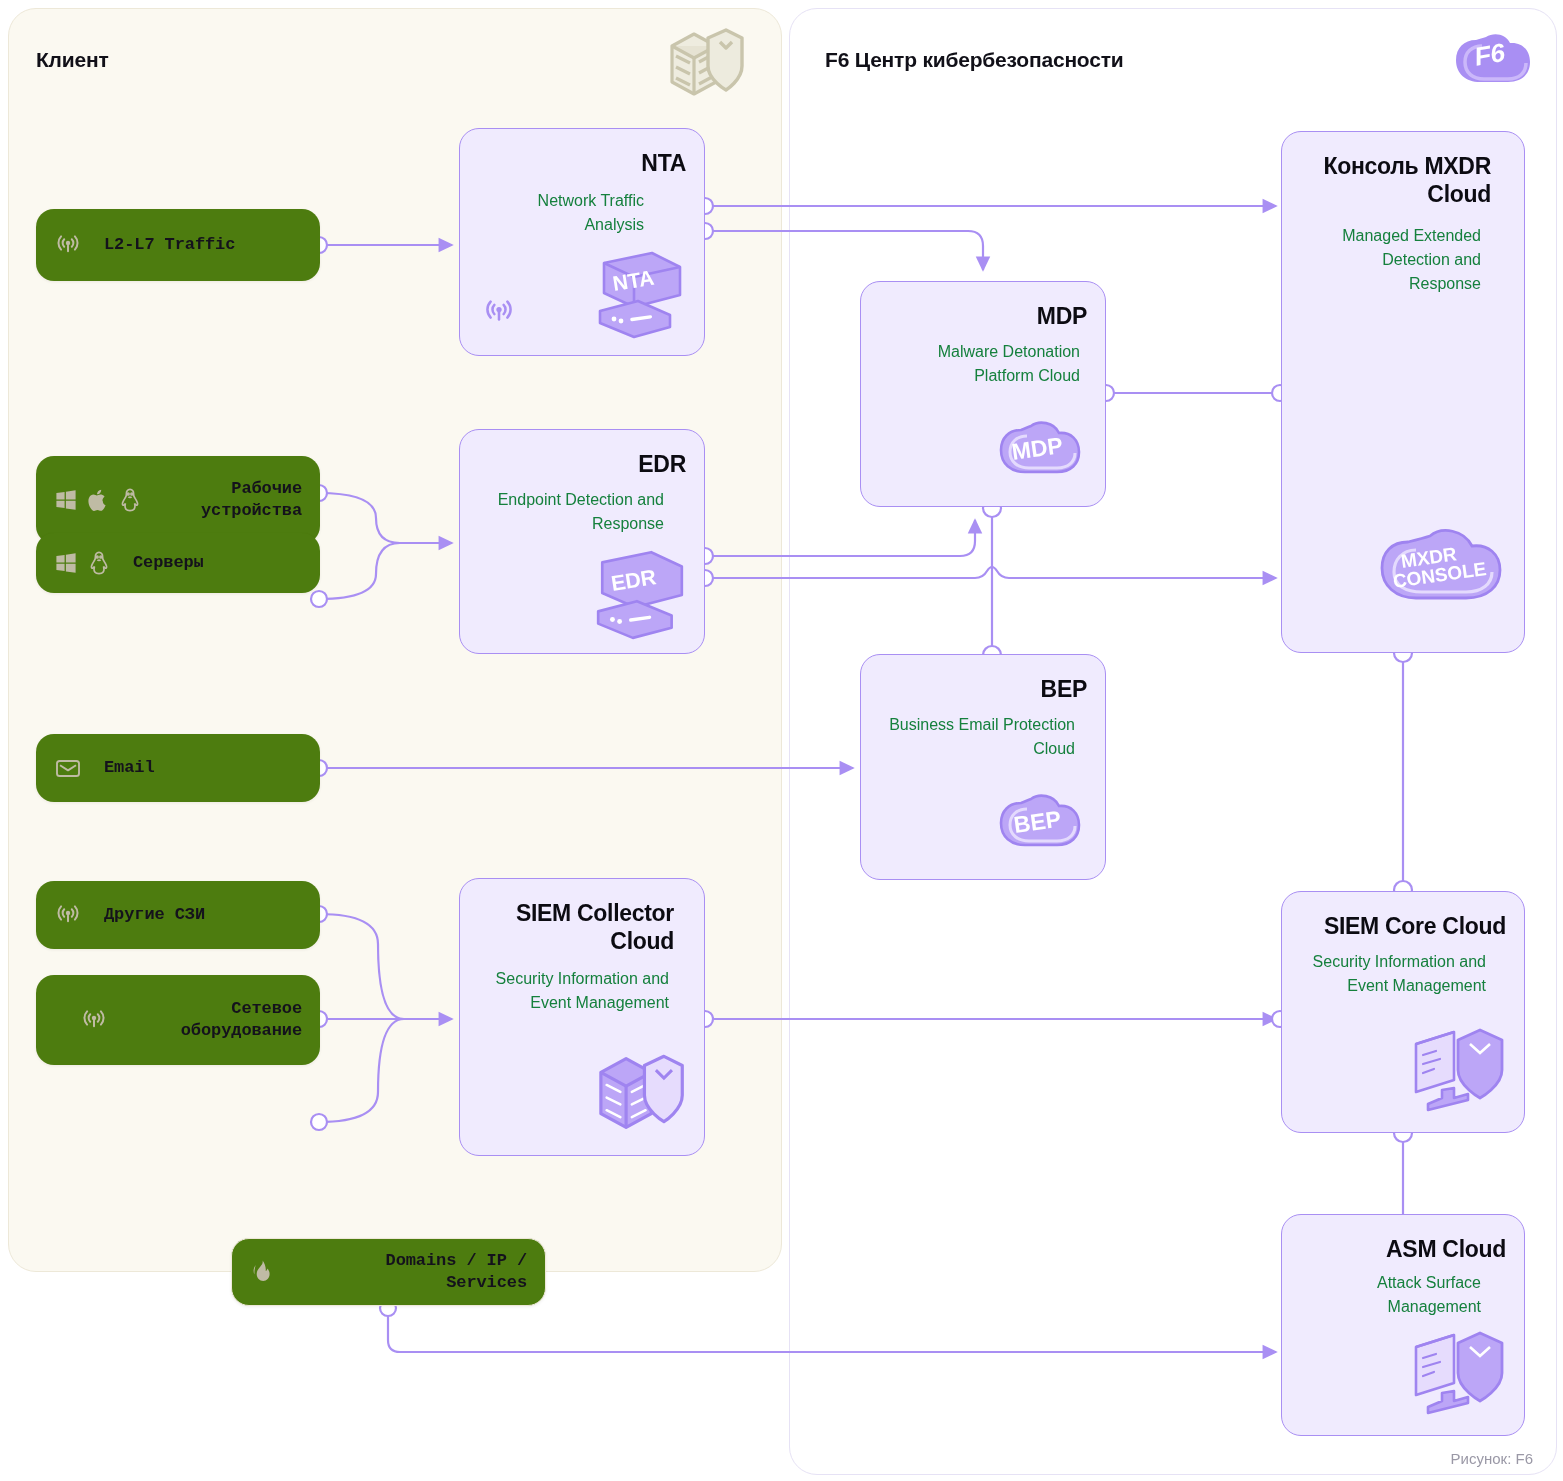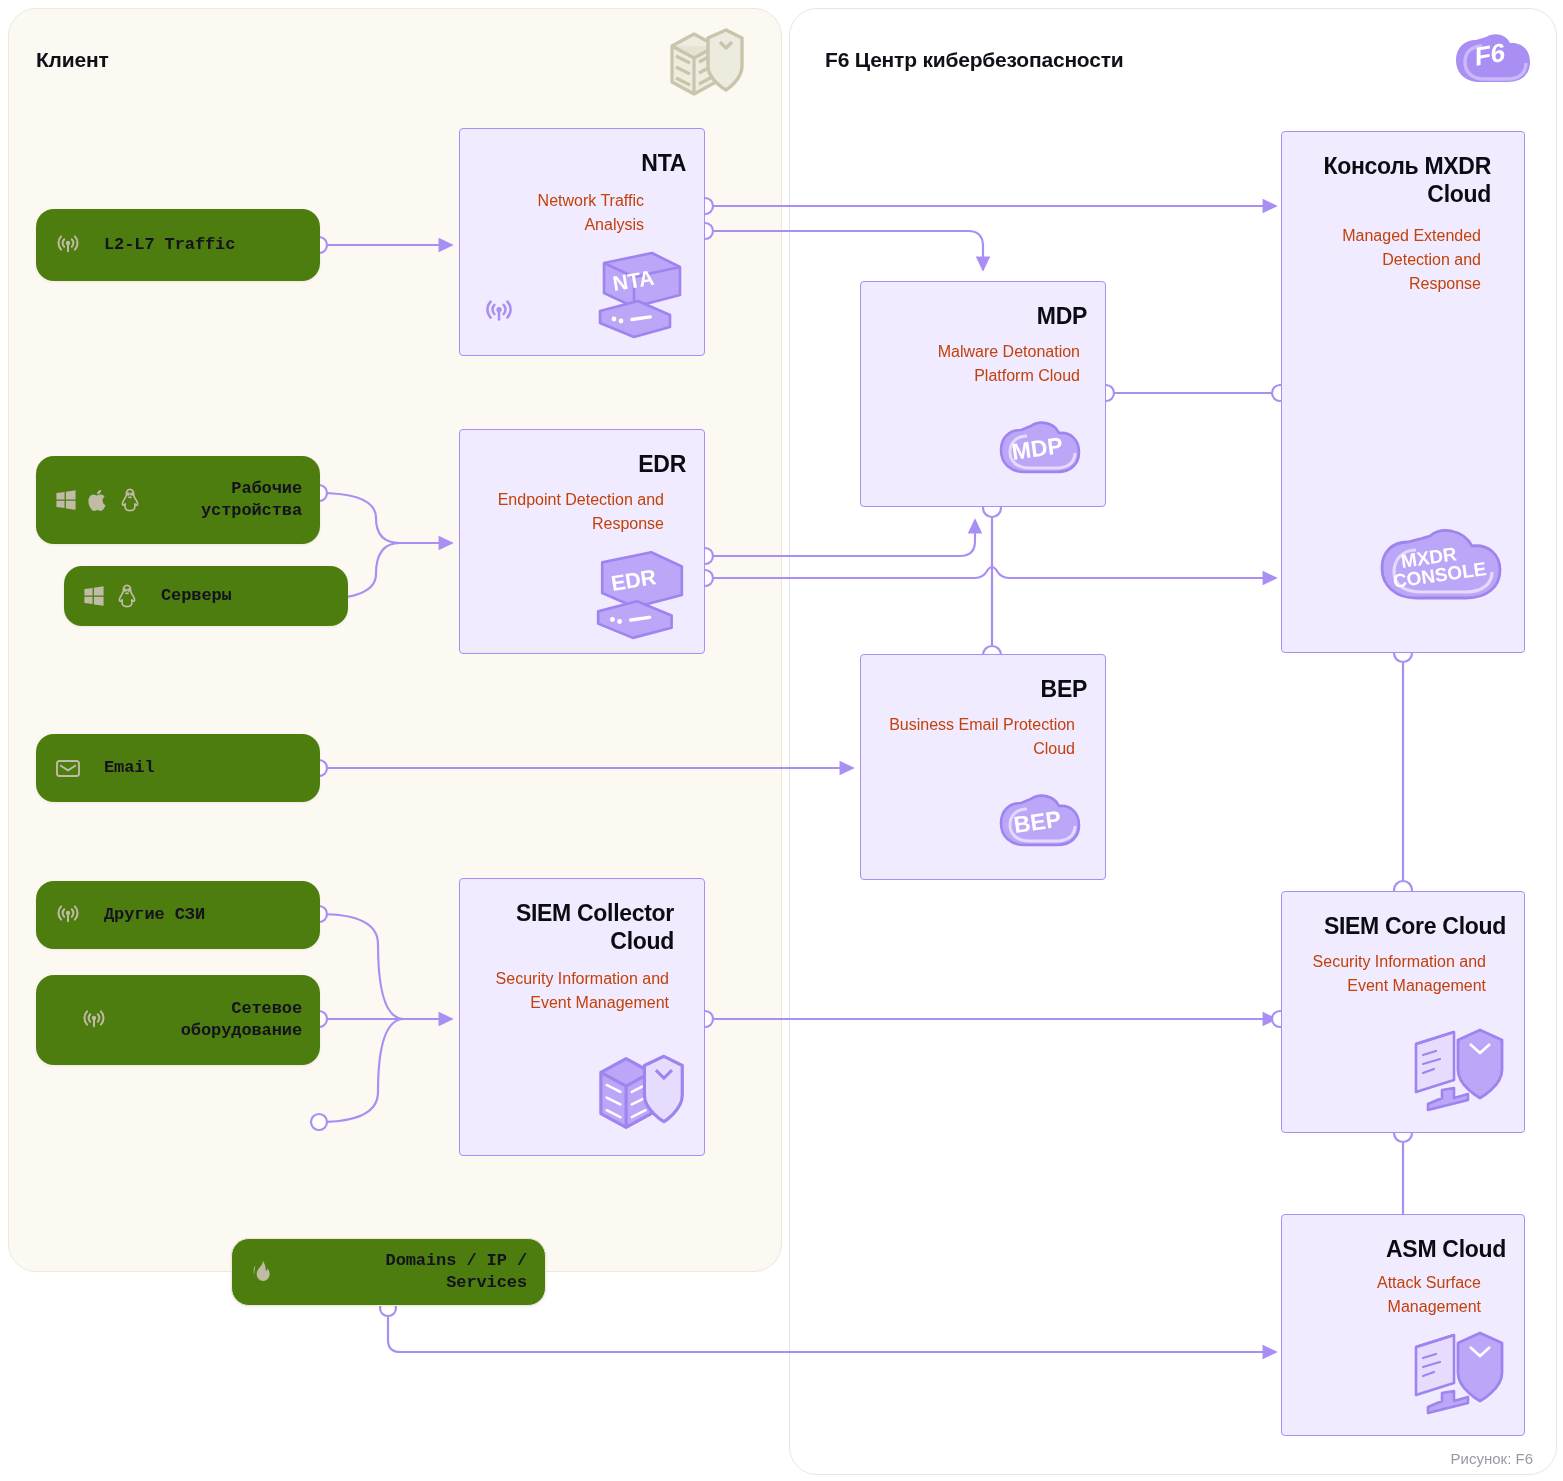--- a/index.html
+++ b/index.html
@@ -40,30 +40,30 @@
   .chip .chip-icons{display:flex;align-items:center;gap:9px;flex:0 0 auto;}
   .chip .chip-label{
     font-size:17px;font-weight:700;color:#14121C;line-height:1.28;
     letter-spacing:-0.1px;
   }
   .gi{display:block;color:#BFBBA4;}
 
   
   .card{
     position:absolute;background:#F0EBFE;border:1.6px solid #A98FF3;
-    border-radius:4px;box-sizing:border-box;overflow:hidden;text-decoration:underline;
+    border-radius:20px;box-sizing:border-box;overflow:hidden;text-decoration:underline;
   }
   .card .c-title{
     position:absolute;left:24px;top:20px;right:18px;
     font-size:23px;font-weight:700;color:#0C0B12;
     line-height:1.22;letter-spacing:-0.3px;
   }
   .card .c-sub{
     position:absolute;left:24px;right:18px;
-    font-size:16px;font-weight:400;color:#c2410c;line-height:1.5;
+    font-size:16px;font-weight:400;color:#15803d;line-height:1.5;
   }
   .card .c-art{position:absolute;}
   .card .c-mini{position:absolute;left:22px;bottom:26px;}
 
   
   #caption{
     position:absolute;right:30px;bottom:14px;
     font-size:15px;color:#9A98A6;font-weight:400;
   }
   
@@ -197,21 +197,21 @@
         <path d="M12 2.4c2.5 0 3.7 2 3.6 4.3-.1 1.9.2 2.6 1 3.8 1.2 1.9 2.5 3.8 2.9 5.6.3 1.4-.3 2.2-1.3 2.1-.9-.1-1.3-.8-1.6-1.7"></path>
         <path d="M7.4 16.5c-.6 2.2-.3 4.6.6 5.8.9 1.2 2.4 1.4 4 1.4s3.1-.2 4-1.4c.9-1.2 1.2-3.6.6-5.8"></path>
         <circle cx="10.1" cy="7" r="1"></circle>
           <circle cx="13.9" cy="7" r="1"></circle>
         <path d="M10.5 9.8c.5.7 2.5.7 3 0"></path>
       </svg>
     </span>
     <span class="chip-label">Рабочие устройства</span>
   </div>
 
-  <div class="chip" id="chip-servers" style="left:36px;top:566px;width:284px;height:60px;margin-left:28px;">
+  <div class="chip" id="chip-servers" style="left:36px;top:533px;width:284px;height:60px;">
     <span class="chip-icons">
       <svg class="gi" width="24" height="24" viewBox="0 0 24 24" fill="currentColor">
         <path d="M2.4 5.1l8.2-1.2v7.5H2.4zM11.9 3.7l9.7-1.4v9.1h-9.7zM2.4 12.7h8.2v7.4l-8.2-1.2zM11.9 12.7h9.7v9.1l-9.7-1.4z"></path>
       </svg>
       <svg class="gi" width="24" height="26" viewBox="0 0 24 26" fill="none" stroke="currentColor" stroke-width="1.7" stroke-linejoin="round">
         <path d="M12 2.4c-2.5 0-3.7 2-3.6 4.3.1 1.9-.2 2.6-1 3.8-1.2 1.9-2.5 3.8-2.9 5.6-.3 1.4.3 2.2 1.3 2.1.9-.1 1.3-.8 1.6-1.7"></path>
         <path d="M12 2.4c2.5 0 3.7 2 3.6 4.3-.1 1.9.2 2.6 1 3.8 1.2 1.9 2.5 3.8 2.9 5.6.3 1.4-.3 2.2-1.3 2.1-.9-.1-1.3-.8-1.6-1.7"></path>
         <path d="M7.4 16.5c-.6 2.2-.3 4.6.6 5.8.9 1.2 2.4 1.4 4 1.4s3.1-.2 4-1.4c.9-1.2 1.2-3.6.6-5.8"></path>
         <circle cx="10.1" cy="7" r="1"></circle>
           <circle cx="13.9" cy="7" r="1"></circle>

